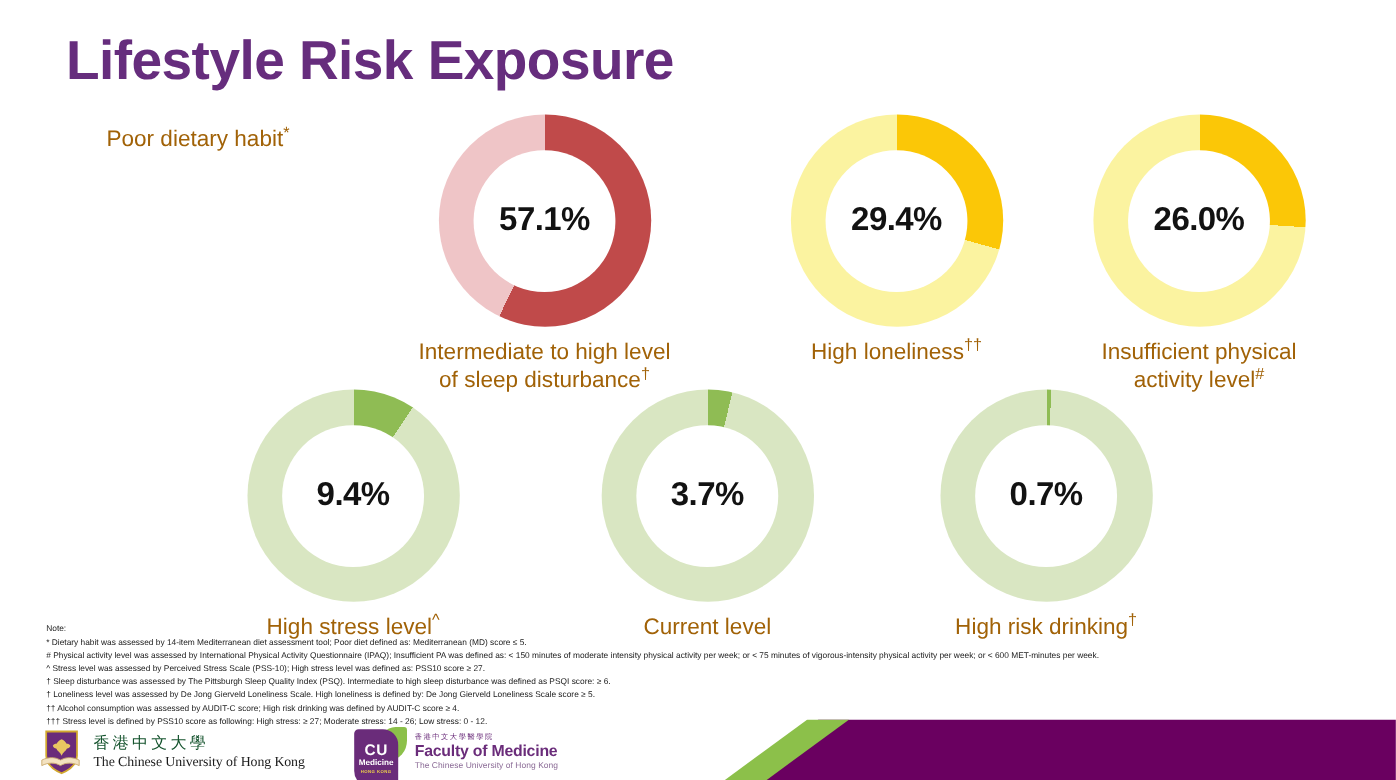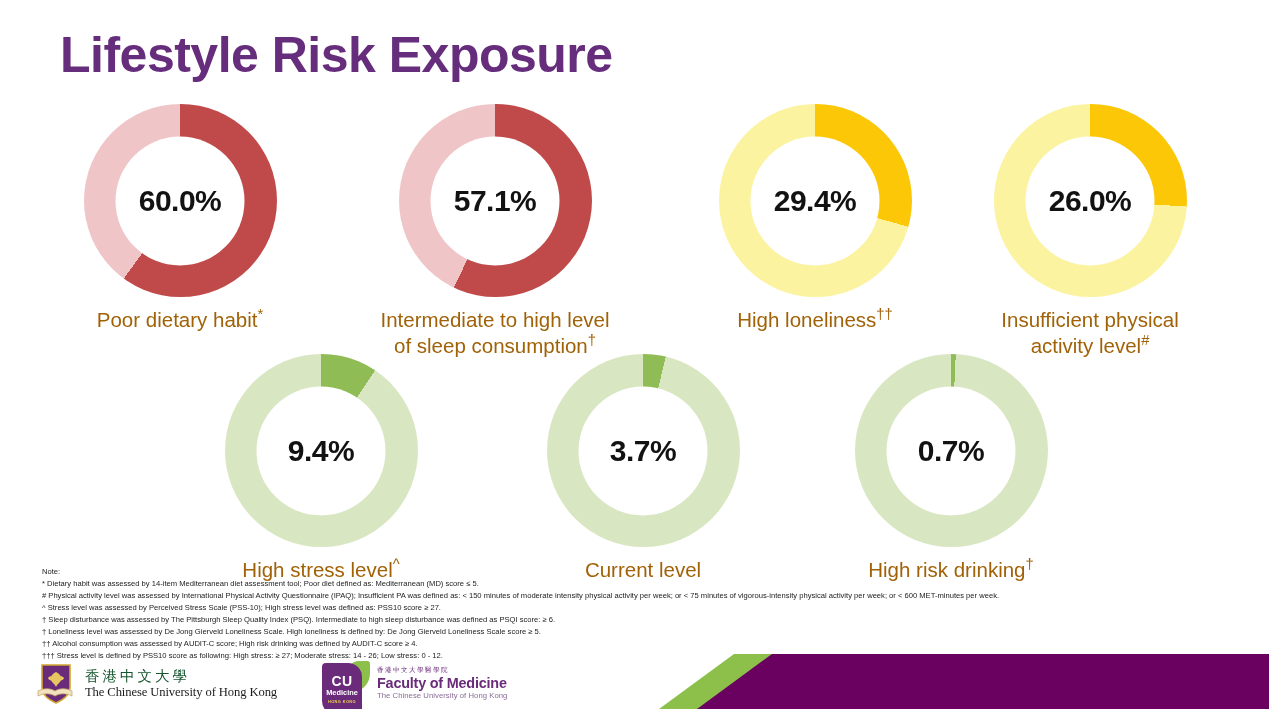--- a/index.html
+++ b/index.html
@@ -165,35 +165,30 @@
 
 <div class="slide">
 
   <div class="slide-title">Lifestyle Risk Exposure</div>
 
   <div class="charts">
 
     <div class="row row-1">
 
       <div class="donut-card" style="left:55px; top:0;">
-        <div class="donut" id="donut-0" style="background: conic-gradient(rgb(192, 74, 74) 0deg, rgb(192, 74, 74) 216deg, rgb(239, 197, 199) 216deg, rgb(239, 197, 199) 360deg);">
-          <div class="donut-hole">
-            <span class="donut-value">60.0%</span>
-          </div>
-        </div>
         <div class="donut-label"><span>Poor dietary habit</span><sup>*</sup></div>
       </div>
 
       <div class="donut-card" style="left:370px; top:0;">
         <div class="donut" id="donut-1" style="background: conic-gradient(rgb(192, 74, 74) 0deg, rgb(192, 74, 74) 205.56deg, rgb(239, 197, 199) 205.56deg, rgb(239, 197, 199) 360deg);">
           <div class="donut-hole">
             <span class="donut-value">57.1%</span>
           </div>
         </div>
-        <div class="donut-label"><span>Intermediate to high level</span><br><span>of sleep consumption</span><sup>†</sup></div>
+        <div class="donut-label"><span>Intermediate to high level</span><br><span>of sleep disturbance</span><sup>†</sup></div>
       </div>
 
       <div class="donut-card" style="left:690px; top:0;">
         <div class="donut" id="donut-2" style="background: conic-gradient(rgb(251, 199, 7) 0deg, rgb(251, 199, 7) 105.84deg, rgb(251, 243, 160) 105.84deg, rgb(251, 243, 160) 360deg);">
           <div class="donut-hole">
             <span class="donut-value">29.4%</span>
           </div>
         </div>
         <div class="donut-label"><span>High loneliness</span><sup>††</sup></div>
       </div>

